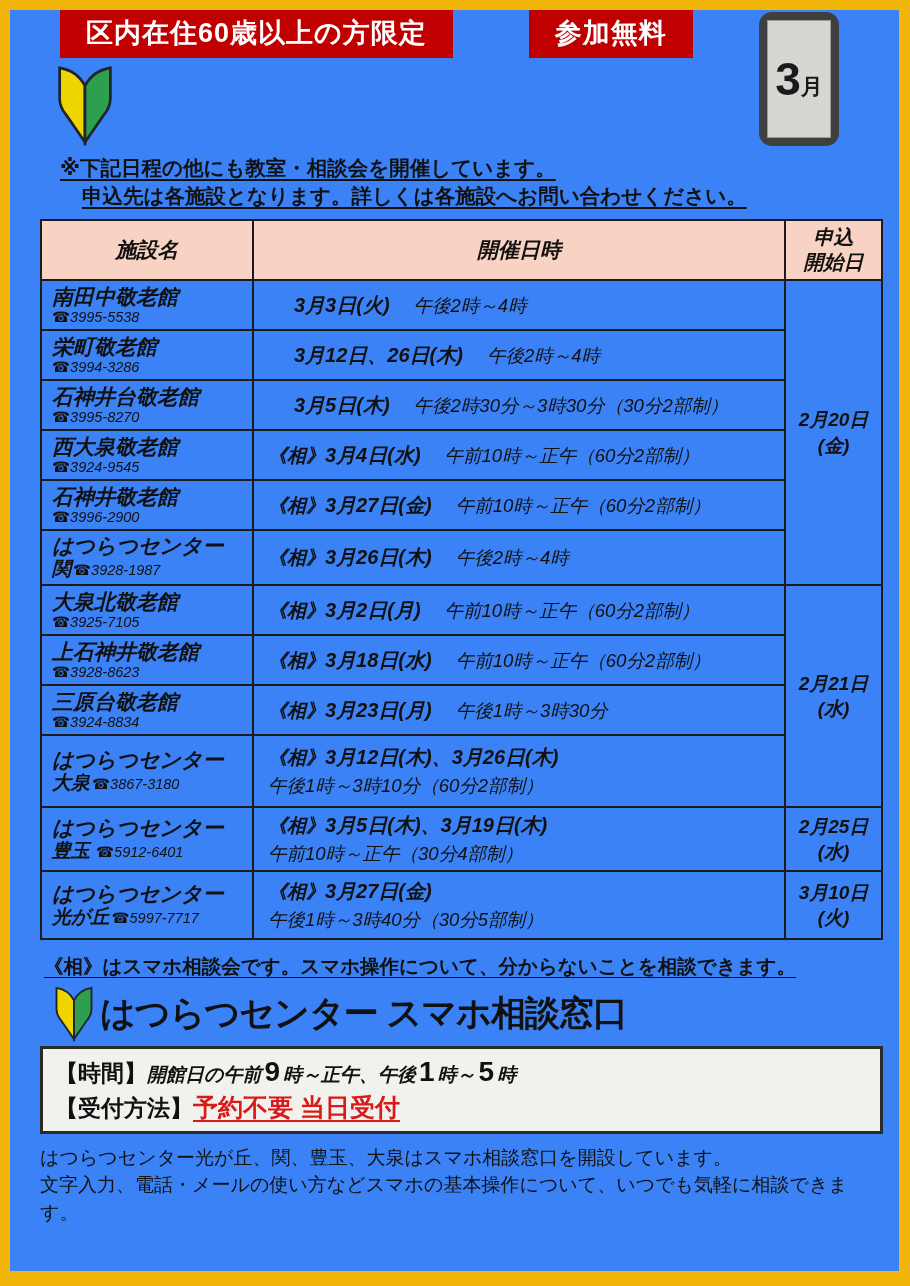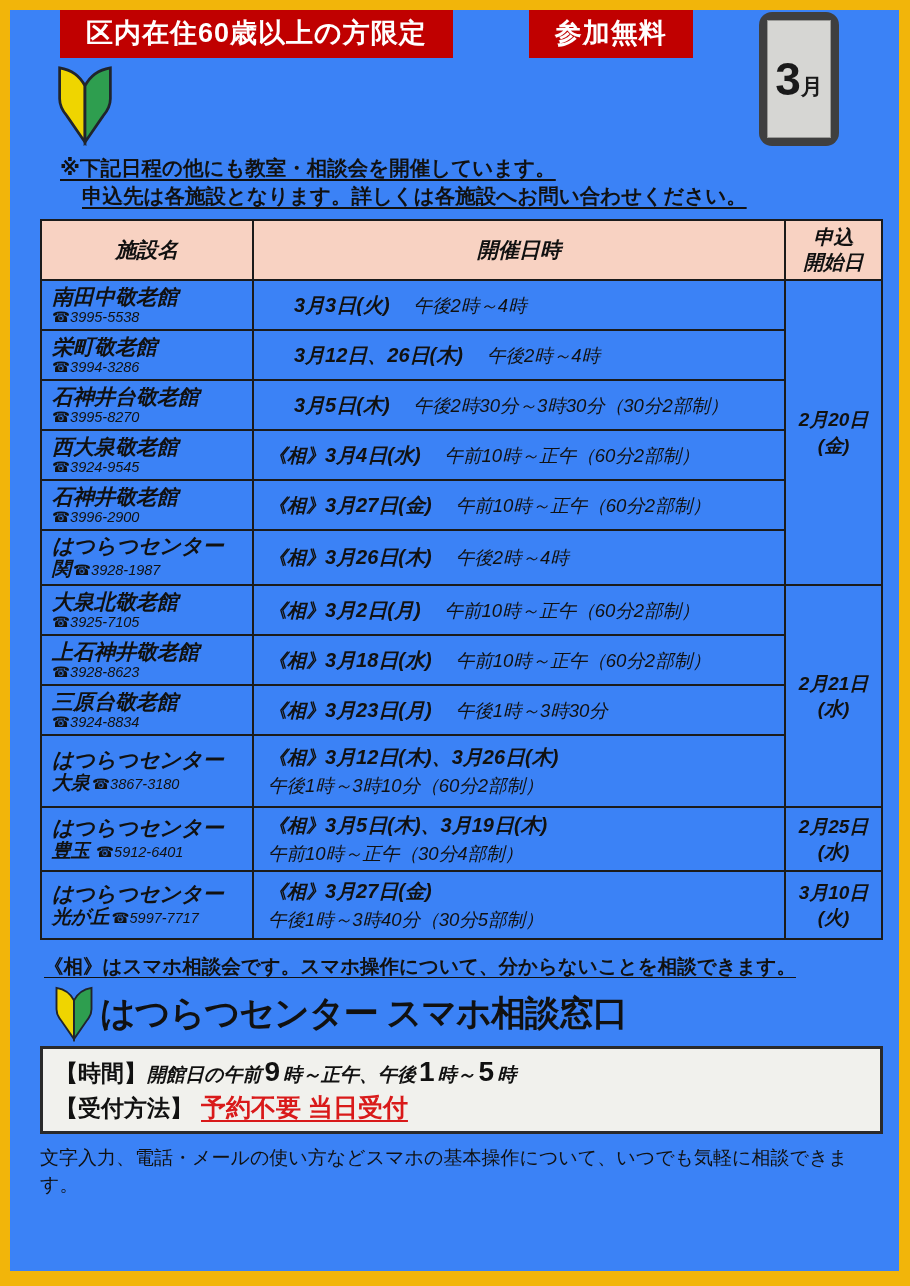--- a/index.html
+++ b/index.html
@@ -68,21 +68,21 @@
   .sec2 .s2t{ font-size:35px; font-weight:bold; letter-spacing:-1px; }
 
   
   .infobox{ margin:4px 0 0 4px; width:843px; border:3px solid #2a2a2a; background:#f1f1ed;
             padding:5px 12px 7px; }
   .ib-line{ line-height:1.3; }
   .ib-label{ font-size:23px; font-weight:bold;margin-top:26px; }
   .ib-text{ font-size:19px; font-weight:bold;font-style:italic; }
   .ib-big{ font-size:28px; font-weight:bold; padding:0 3px; }
   .ib-method{ font-size:25px; font-weight:bold; color:#D91A1A;
-              text-decoration:underline; text-underline-offset:4px; margin-left:8px; }
+              text-decoration:underline; text-underline-offset:4px; margin-left:0; }
 
   
   .footer{ position:relative; margin:10px 0 0 4px; font-size:19px; line-height:1.45; }
 </style>
 </head>
 <body>
 
 <div class="page">
 
   <div class="badges">
@@ -244,18 +244,19 @@
     <div class="infobox">
       <div class="ib-line">
         <span class="ib-label">【時間】</span><span class="ib-text">開館日の午前</span><span class="ib-big">9</span><span class="ib-text">時～正午、午後</span><span class="ib-big">1</span><span class="ib-text">時～</span><span class="ib-big">5</span><span class="ib-text">時</span>
       </div>
       <div class="ib-line">
         <span class="ib-label">【受付方法】</span><span class="ib-method">予約不要 当日受付</span>
       </div>
     </div>
 
     <div class="footer">
+      <div>はつらつセンター光が丘、関、豊玉、大泉はスマホ相談窓口を開設しています。</div>
       <div>文字入力、電話・メールの使い方などスマホの基本操作について、いつでも気軽に相談できます。</div>
 
     </div>
 
   </div>
 </div>
 
 </body></html>

